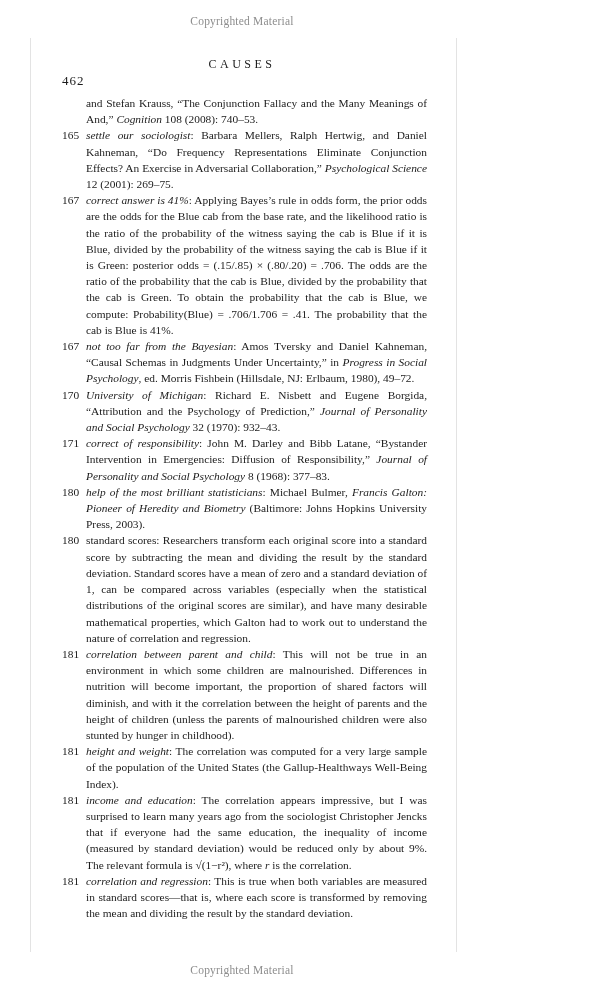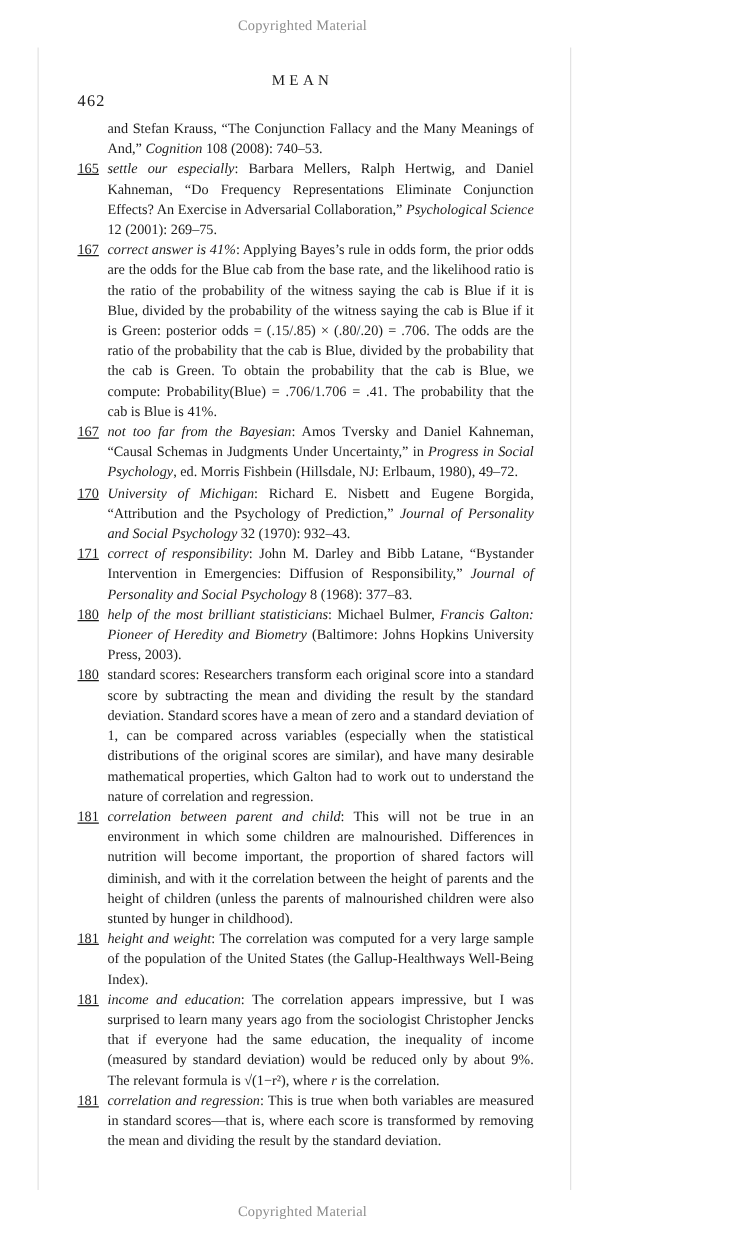--- a/index.html
+++ b/index.html
@@ -66,47 +66,46 @@
     position: relative;
     padding-left: 24px;
     text-align: justify;
   }
   .note-num {
     position: absolute;
     left: 0;
     top: 0;
     width: 22px;
     text-align: left;
-    text-decoration: underline;
   }
   .section-heading {
     text-align: center;
     font-size: 11px;
     letter-spacing: 2.6px;
     margin: 13px 0 10px 0;
     color: #222222;
   }
   .note i { font-style: italic; margin-top: 11px; }
 </style>
 </head>
 <body>
 
 <div class="page">
   <div class="page-edges"></div>
 
   <div class="copyright">Copyrighted Material</div>
 
   <div class="page-header">
     <span class="page-number">462</span>
-    <div class="running-head">MEAN</div>
+    <div class="running-head">CAUSES</div>
   </div>
 
   <div class="notes-body">
       <div class="note"><span class="note-num"></span><span><span>and Stefan Krauss, “The Conjunction Fallacy and the Many Meanings of And,” </span><i>Cognition</i><span> 108 (2008): 740–53.</span></span></div>
-      <div class="note"><span class="note-num">165</span><span><i>settle our especially</i><span>: Barbara Mellers, Ralph Hertwig, and Daniel Kahneman, “Do Frequency Representations Eliminate Conjunction Effects? An Exercise in Adversarial Collaboration,” </span><i>Psychological Science</i><span> 12 (2001): 269–75.</span></span></div>
+      <div class="note"><span class="note-num">165</span><span><i>settle our sociologist</i><span>: Barbara Mellers, Ralph Hertwig, and Daniel Kahneman, “Do Frequency Representations Eliminate Conjunction Effects? An Exercise in Adversarial Collaboration,” </span><i>Psychological Science</i><span> 12 (2001): 269–75.</span></span></div>
       <div class="note"><span class="note-num">167</span><span><i>correct answer is 41%</i><span>: Applying Bayes’s rule in odds form, the prior odds are the odds for the Blue cab from the base rate, and the likelihood ratio is the ratio of the probability of the witness saying the cab is Blue if it is Blue, divided by the probability of the witness saying the cab is Blue if it is Green: posterior odds = (.15/.85) × (.80/.20) = .706. The odds are the ratio of the probability that the cab is Blue, divided by the probability that the cab is Green. To obtain the probability that the cab is Blue, we compute: Probability(Blue) = .706/1.706 = .41. The probability that the cab is Blue is 41%.</span></span></div>
       <div class="note"><span class="note-num">167</span><span><i>not too far from the Bayesian</i><span>: Amos Tversky and Daniel Kahneman, “Causal Schemas in Judgments Under Uncertainty,” in </span><i>Progress in Social Psychology</i><span>, ed. Morris Fishbein (Hillsdale, NJ: Erlbaum, 1980), 49–72.</span></span></div>
       <div class="note"><span class="note-num">170</span><span><i>University of Michigan</i><span>: Richard E. Nisbett and Eugene Borgida, “Attribution and the Psychology of Prediction,” </span><i>Journal of Personality and Social Psychology</i><span> 32 (1970): 932–43.</span></span></div>
       <div class="note"><span class="note-num">171</span><span><i>correct of responsibility</i><span>: John M. Darley and Bibb Latane, “Bystander Intervention in Emergencies: Diffusion of Responsibility,” </span><i>Journal of Personality and Social Psychology</i><span> 8 (1968): 377–83.</span></span></div>
       <div class="note"><span class="note-num">180</span><span><i>help of the most brilliant statisticians</i><span>: Michael Bulmer, </span><i>Francis Galton: Pioneer of Heredity and Biometry</i><span> (Baltimore: Johns Hopkins University Press, 2003).</span></span></div>
       <div class="note"><span class="note-num">180</span><span><span>standard scores: Researchers transform each original score into a standard score by subtracting the mean and dividing the result by the standard deviation. Standard scores have a mean of zero and a standard deviation of 1, can be compared across variables (especially when the statistical distributions of the original scores are similar), and have many desirable mathematical properties, which Galton had to work out to understand the nature of correlation and regression.</span></span></div>
       <div class="note"><span class="note-num">181</span><span><i>correlation between parent and child</i><span>: This will not be true in an environment in which some children are malnourished. Differences in nutrition will become important, the proportion of shared factors will diminish, and with it the correlation between the height of parents and the height of children (unless the parents of malnourished children were also stunted by hunger in childhood).</span></span></div>
       <div class="note"><span class="note-num">181</span><span><i>height and weight</i><span>: The correlation was computed for a very large sample of the population of the United States (the Gallup-Healthways Well-Being Index).</span></span></div>
       <div class="note"><span class="note-num">181</span><span><i>income and education</i><span>: The correlation appears impressive, but I was surprised to learn many years ago from the sociologist Christopher Jencks that if everyone had the same education, the inequality of income (measured by standard deviation) would be reduced only by about 9%. The relevant formula is √(1−r²), where </span><i>r</i><span> is the correlation.</span></span></div>
       <div class="note"><span class="note-num">181</span><span><i>correlation and regression</i><span>: This is true when both variables are measured in standard scores—that is, where each score is transformed by removing the mean and dividing the result by the standard deviation.</span></span></div>

